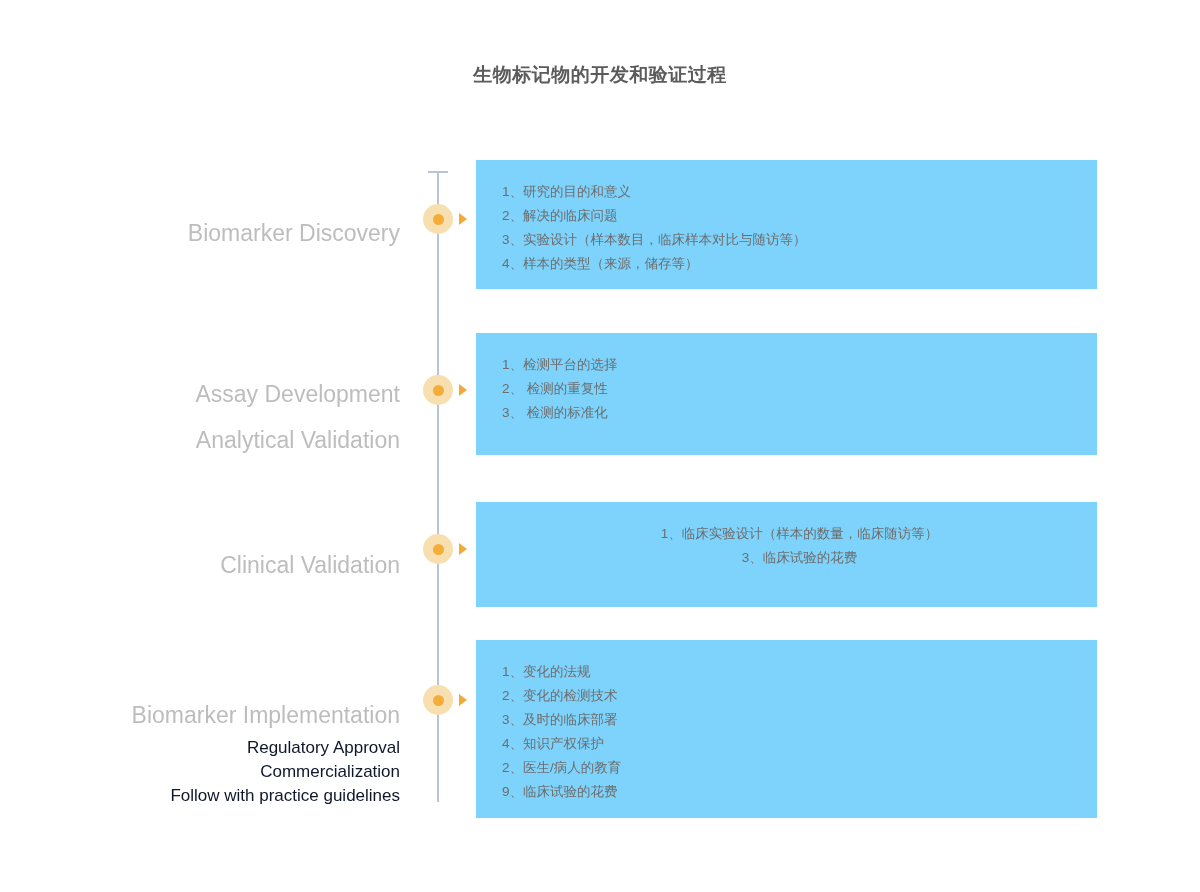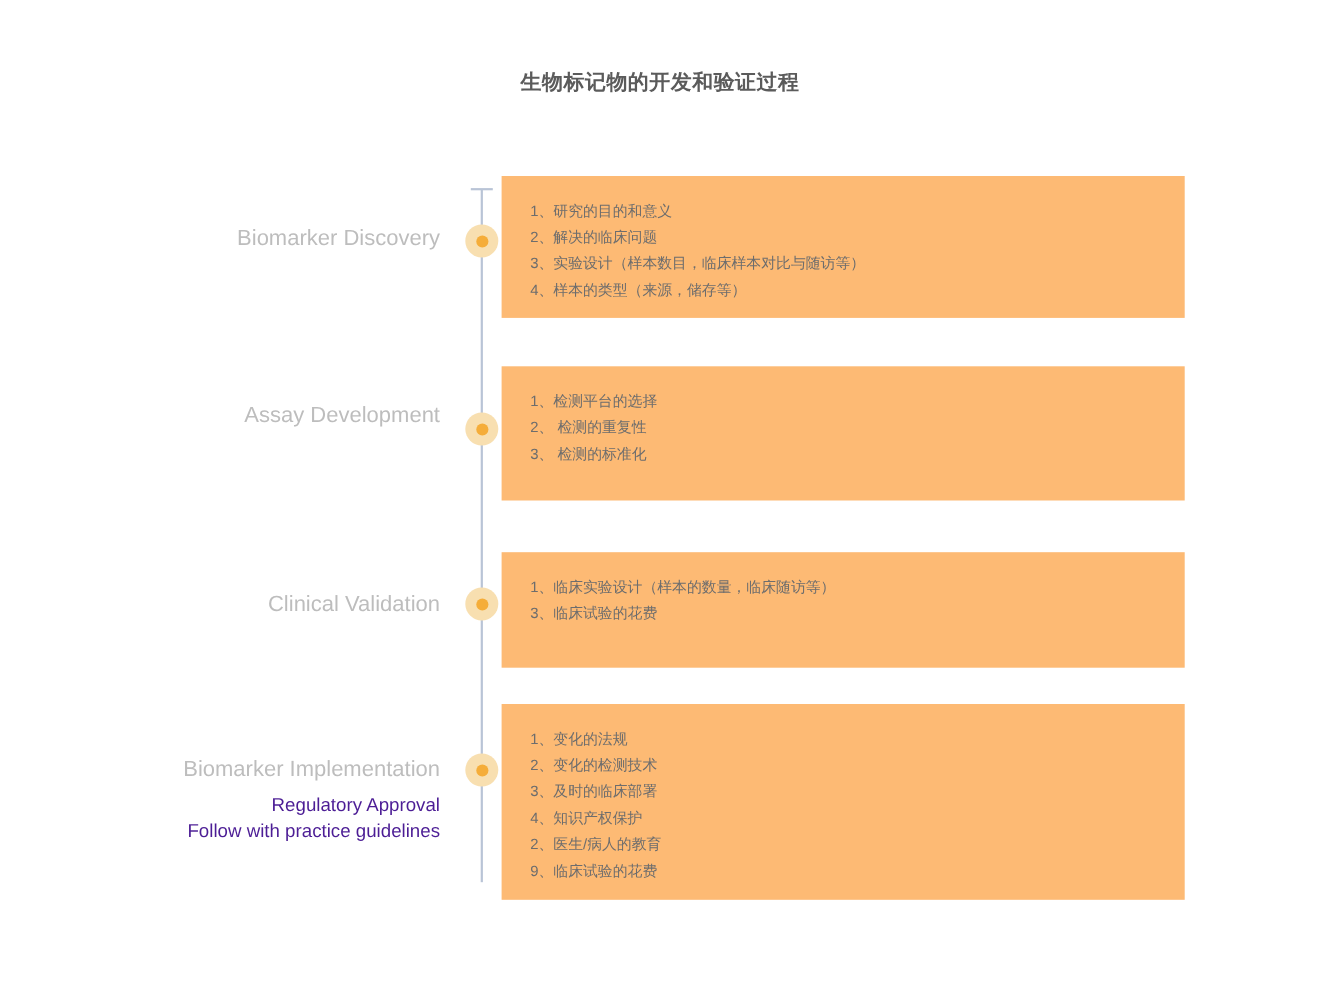--- a/index.html
+++ b/index.html
@@ -55,31 +55,32 @@
 
   
   .stage-label-col {
     position: absolute;
     left: 60px;
     width: 340px;
     text-align: right;
     color: #bfbfbf;
   }
   .stage-label-main {
-    font-size: 20px;
+    font-size: 23px;
     line-height: 30px;
     font-weight: 400;
     color: #bdbdbd;
     white-space: nowrap;
+    margin-top: 16px;
   }
   .stage-label-sub {
     font-size: 17px;
     line-height: 24px;
     font-weight: 400;
-    color: #4c1d95;
+    color: #0f172a;
     white-space: nowrap;
   }
 
   
   .stage-marker {
     position: absolute;
     width: 30px;
     height: 30px;
     border-radius: 50%;
     background: #f8dfb0;
@@ -98,23 +99,23 @@
     width: 0;
     height: 0;
     border-top: 6px solid transparent;
     border-bottom: 6px solid transparent;
     border-left: 8px solid #f0a93a;
   }
 
   
   .stage-panel {
     position: absolute;
-    left: 456px;
+    left: 476px;
     width: 621px;
-    background: #fdba74;
+    background: #7dd3fc;
     box-sizing: border-box;
     padding: 20px 0 20px 26px;
   }
   .panel-item {
     font-size: 13.5px;
     line-height: 24px;
     color: #6d6d6d;
     white-space: pre;
   }
 </style>
@@ -138,50 +139,52 @@
     <div class="panel-item">1、研究的目的和意义</div>
     <div class="panel-item">2、解决的临床问题</div>
     <div class="panel-item">3、实验设计（样本数目，临床样本对比与随访等）</div>
     <div class="panel-item">4、样本的类型（来源，储存等）</div>
   </div>
 </div>
 
 <div class="stage-row">
   <div class="stage-label-col" style="top:363px;">
     <div class="stage-label-main">Assay Development</div>
+    <div class="stage-label-main">Analytical Validation</div>
   </div>
   <div class="stage-marker" style="left:423px; top:375px;">
     <div class="stage-marker-inner"></div>
   </div>
   <div class="stage-arrow" style="left:459px; top:384px;"></div>
   <div class="stage-panel" style="top:333px; height:122px;">
     <div class="panel-item">1、检测平台的选择</div>
     <div class="panel-item">2、 检测的重复性</div>
     <div class="panel-item">3、 检测的标准化</div>
   </div>
 </div>
 
 <div class="stage-row">
   <div class="stage-label-col" style="top:534px;">
     <div class="stage-label-main">Clinical Validation</div>
   </div>
   <div class="stage-marker" style="left:423px; top:534px;">
     <div class="stage-marker-inner"></div>
   </div>
   <div class="stage-arrow" style="left:459px; top:543px;"></div>
-  <div class="stage-panel" style="top:502px; height:105px;">
+  <div class="stage-panel" style="top:502px; height:105px;text-align:center;">
     <div class="panel-item">1、临床实验设计（样本的数量，临床随访等）</div>
     <div class="panel-item">3、临床试验的花费</div>
   </div>
 </div>
 
 <div class="stage-row">
   <div class="stage-label-col" style="top:684px;">
     <div class="stage-label-main">Biomarker Implementation</div>
     <div class="stage-label-sub" style="margin-top:6px;">Regulatory Approval</div>
+    <div class="stage-label-sub">Commercialization</div>
     <div class="stage-label-sub">Follow with practice guidelines</div>
   </div>
   <div class="stage-marker" style="left:423px; top:685px;">
     <div class="stage-marker-inner"></div>
   </div>
   <div class="stage-arrow" style="left:459px; top:694px;"></div>
   <div class="stage-panel" style="top:640px; height:178px;">
     <div class="panel-item">1、变化的法规</div>
     <div class="panel-item">2、变化的检测技术</div>
     <div class="panel-item">3、及时的临床部署</div>

